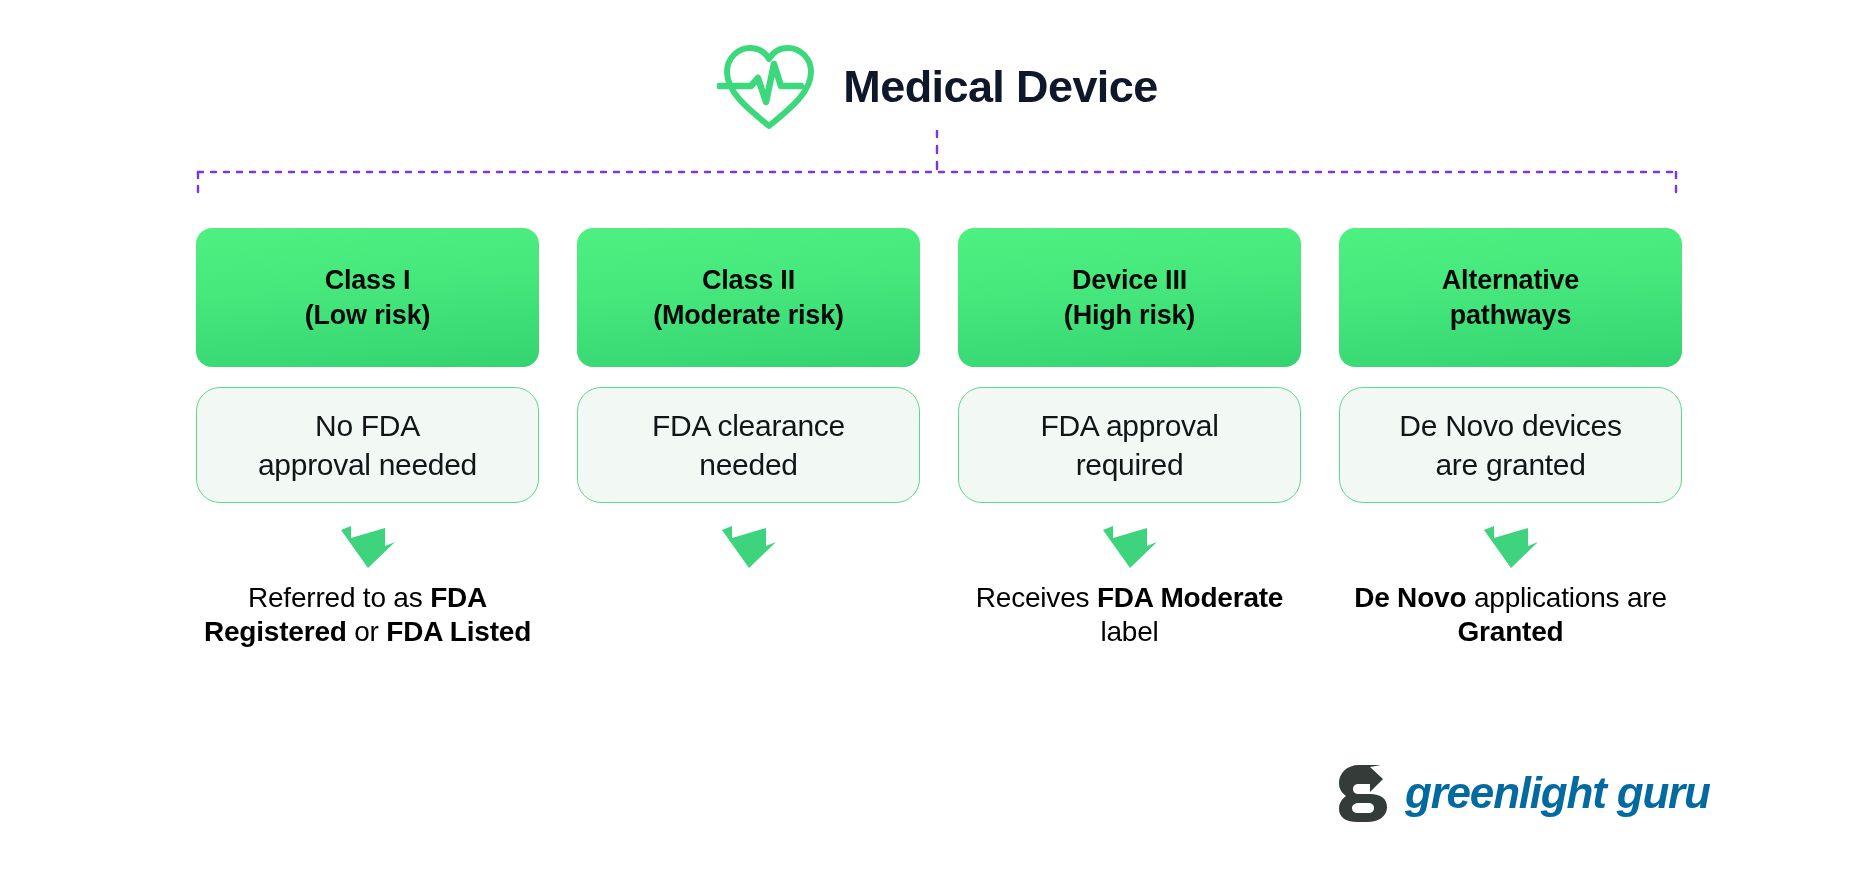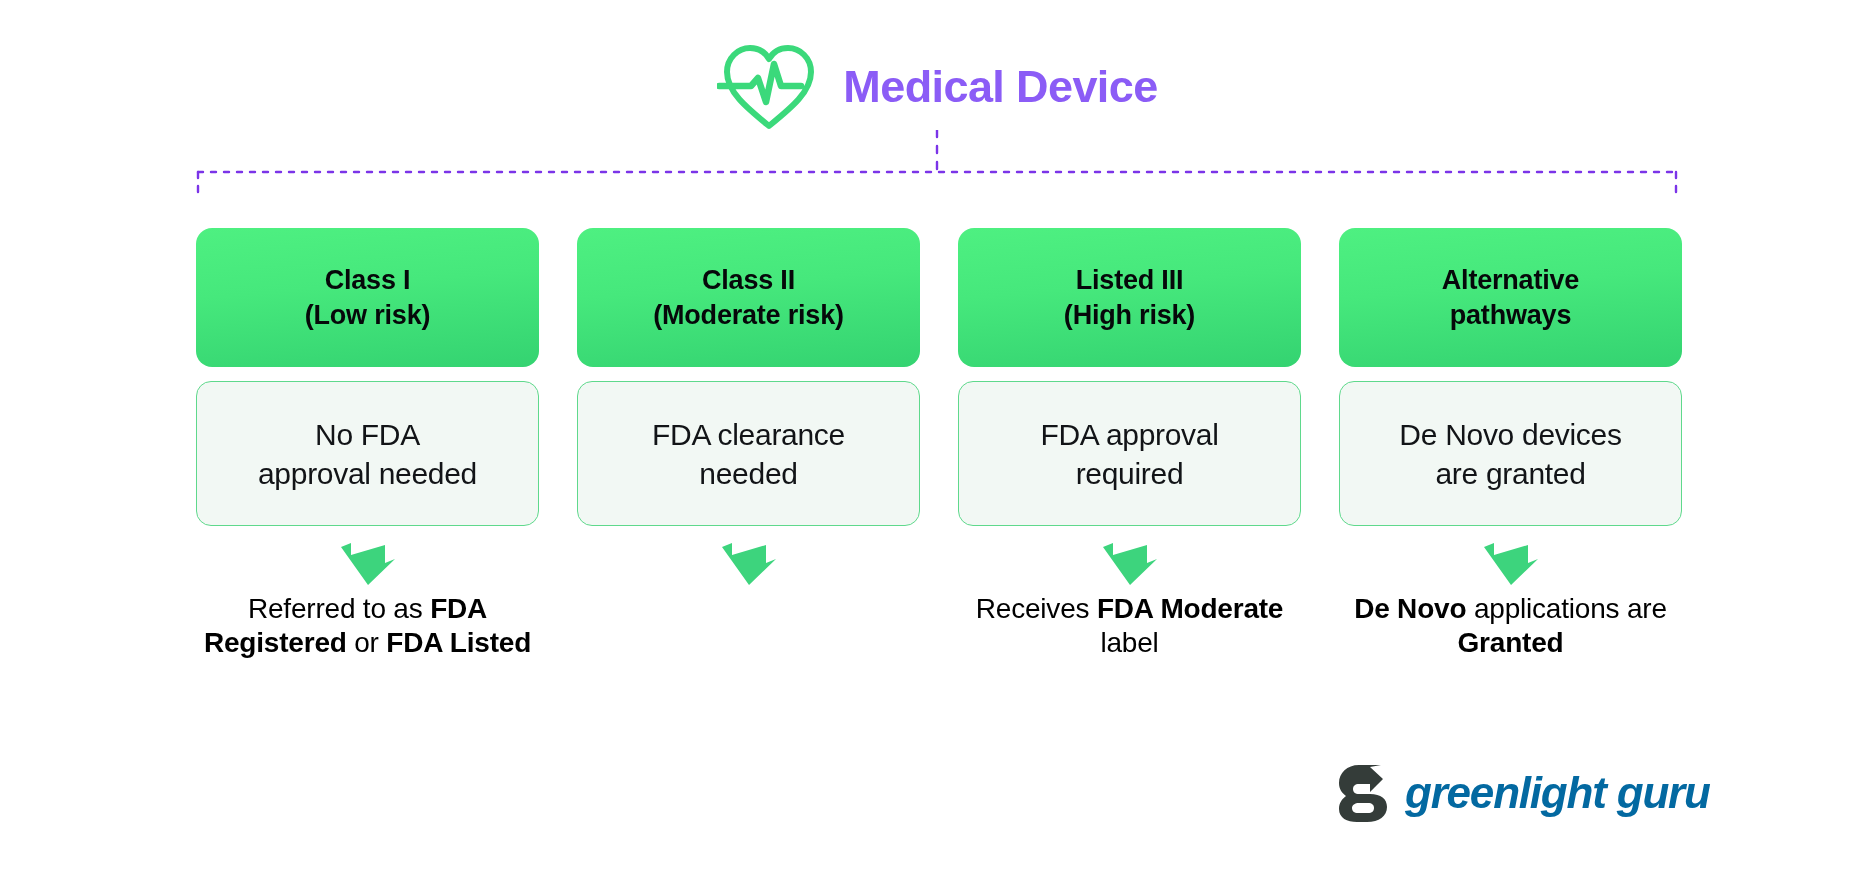--- a/index.html
+++ b/index.html
@@ -29,21 +29,21 @@
   }
   .heart-icon {
     width: 104px;
     height: 96px;
     display: block;
     flex: 0 0 auto;
   }
   .page-title {
     font-size: 45px;
     font-weight: 700;
-    color: #8b5cf6;
+    color: #0f172a;
     letter-spacing: -0.6px;
     line-height: 1;
     white-space: nowrap;
   }
 
   
   .connectors {
     position: absolute;
     left: 0;
     top: 130px;
@@ -60,20 +60,21 @@
     width: 1484px;
     display: flex;
     gap: 38px;
   }
   .column {
     width: 343px;
     flex: 0 0 343px;
     display: flex;
     flex-direction: column;
     align-items: center;
+    gap: 6px;
   }
 
   .card-header {
     width: 100%;
     height: 139px;
     border-radius: 16px;
     background: linear-gradient(175deg, #4ef081 0%, #46e87c 42%, #34d371 100%);
     display: flex;
     flex-direction: column;
     align-items: center;
@@ -86,23 +87,23 @@
     font-weight: 700;
     color: #06080a;
     line-height: 1.27;
     text-align: center;
     letter-spacing: -0.2px;
     white-space: nowrap;
   }
 
   .card-body {
     width: 100%;
-    height: 145px;
+    height: 116px;
     margin-top: 14px;
-    border-radius: 15px;
+    border-radius: 24px;
     background: #f2f8f4;
     border: 1.6px solid #5fd98c;
     display: flex;
     flex-direction: column;
     align-items: center;
     justify-content: center;
     box-sizing: border-box;
     padding: 0 12px;
   }
   .card-body-line {
@@ -217,21 +218,21 @@
     </div>
     <div class="arrow-wrap">
       <svg class="arrow-icon" viewBox="0 0 62 46">
         <path d="M4 6 L14 2 L14 14 L48 4 L48 22 L58 18 L31 44 Z" fill="#3dd47d"></path>
       </svg>
     </div>
   </div>
 
   <div class="column">
     <div class="card-header">
-      <div class="card-header-line">Listed III</div>
+      <div class="card-header-line">Device III</div>
       <div class="card-header-line">(High risk)</div>
     </div>
     <div class="card-body">
       <div class="card-body-line">FDA approval</div>
       <div class="card-body-line">required</div>
     </div>
     <div class="arrow-wrap">
       <svg class="arrow-icon" viewBox="0 0 62 46">
         <path d="M4 6 L14 2 L14 14 L48 4 L48 22 L58 18 L31 44 Z" fill="#3dd47d"></path>
       </svg>

